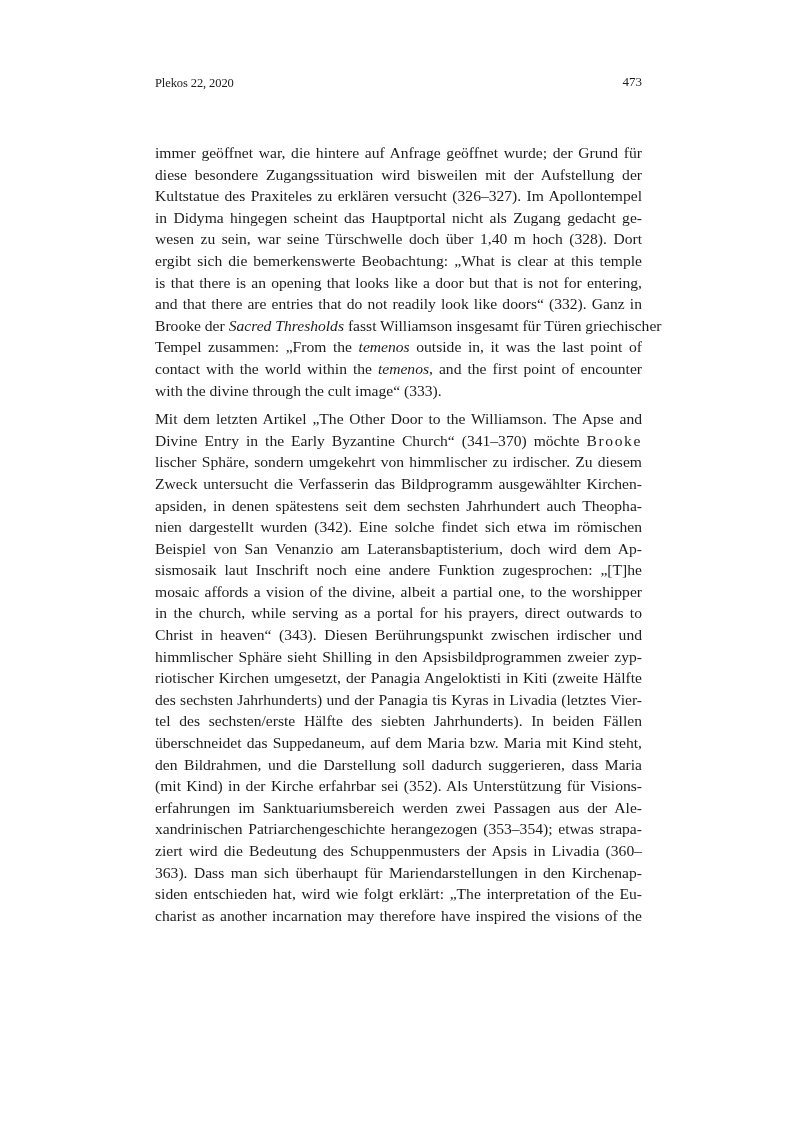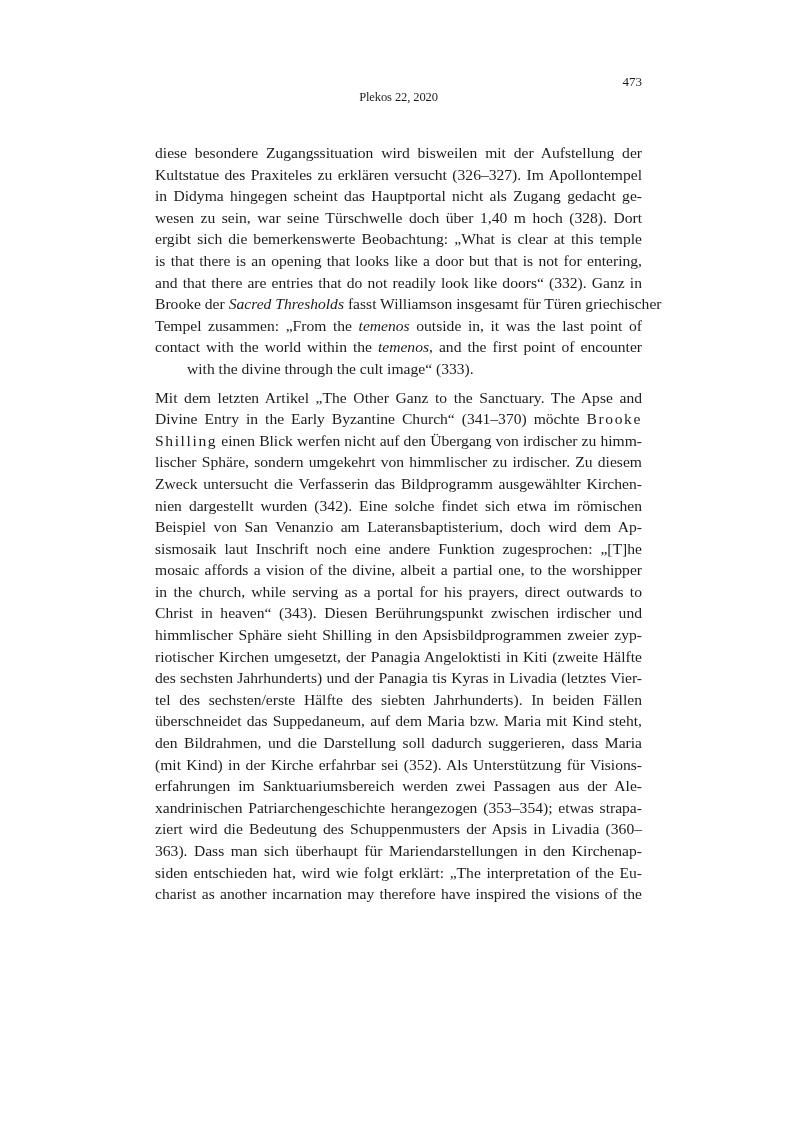--- a/index.html
+++ b/index.html
@@ -20,22 +20,21 @@
       top: 74px;
       left: 155px;
       width: 487px;
       height: 20px;
       font-size: 12.5px;
     }
     .running-title {
       position: absolute;
       left: 0;
       right: 0;
-      text-align: center;
-      top: 16px;
+      top: 2px;
       letter-spacing: -0.1px;
     }
     .page-number {
       position: absolute;
       right: 0;
       top: 0;
       font-size: 13px;
     }
     .body-text {
       position: absolute;
@@ -47,21 +46,20 @@
     }
     .line {
       display: block;
       white-space: nowrap;
       text-align: justify;
       text-align-last: justify;
       height: 21.6px;
     }
     .line.last {
       text-align-last: left;
-      margin-left: 32px;
     }
     .para-gap {
       height: 7px;
     }
     .spaced {
       letter-spacing: 1.6px;
     }
     em {
       font-style: italic;
     }
@@ -69,41 +67,42 @@
 </head>
 <body>
 
 <div class="running-head">
   <span class="running-title">Plekos 22, 2020</span>
   <span class="page-number">473</span>
 </div>
 
 <div class="body-text">
   <div>
+    <span class="line">immer geöffnet war, die hintere auf Anfrage geöffnet wurde; der Grund für</span>
     <span class="line">diese besondere Zugangssituation wird bisweilen mit der Aufstellung der</span>
     <span class="line">Kultstatue des Praxiteles zu erklären versucht (326–327). Im Apollontempel</span>
     <span class="line">in Didyma hingegen scheint das Hauptportal nicht als Zugang gedacht ge-</span>
     <span class="line">wesen zu sein, war seine Türschwelle doch über 1,40 m hoch (328). Dort</span>
     <span class="line">ergibt sich die bemerkenswerte Beobachtung: „What is clear at this temple</span>
     <span class="line">is that there is an opening that looks like a door but that is not for entering,</span>
     <span class="line">and that there are entries that do not readily look like doors“ (332). Ganz in</span>
     <span class="line"><span>Brooke der </span><em>Sacred Thresholds</em><span> fasst Williamson insgesamt für Türen griechischer</span></span>
     <span class="line"><span>Tempel zusammen: „From the </span><em>temenos</em><span> outside in, it was the last point of</span></span>
     <span class="line"><span>contact with the world within the </span><em>temenos</em><span>, and the first point of encounter</span></span>
     <span class="line last">with the divine through the cult image“ (333).</span>
   </div>
 
   <div class="para-gap"></div>
 
   <div>
-    <span class="line">Mit dem letzten Artikel „The Other Ganz to the Sanctuary. The Apse and</span>
+    <span class="line">Mit dem letzten Artikel „The Other Door to the Williamson. The Apse and</span>
     <span class="line"><span>Divine Entry in the Early Byzantine Church“ (341–370) möchte </span><span class="spaced">Brooke</span></span>
-    <span class="line"><span class="spaced">Shilling</span><span> einen Blick werfen nicht auf den Übergang von irdischer zu himm-</span></span>
     <span class="line">lischer Sphäre, sondern umgekehrt von himmlischer zu irdischer. Zu diesem</span>
     <span class="line">Zweck untersucht die Verfasserin das Bildprogramm ausgewählter Kirchen-</span>
+    <span class="line">apsiden, in denen spätestens seit dem sechsten Jahrhundert auch Theopha-</span>
     <span class="line">nien dargestellt wurden (342). Eine solche findet sich etwa im römischen</span>
     <span class="line">Beispiel von San Venanzio am Lateransbaptisterium, doch wird dem Ap-</span>
     <span class="line">sismosaik laut Inschrift noch eine andere Funktion zugesprochen: „[T]he</span>
     <span class="line">mosaic affords a vision of the divine, albeit a partial one, to the worshipper</span>
     <span class="line">in the church, while serving as a portal for his prayers, direct outwards to</span>
     <span class="line">Christ in heaven“ (343). Diesen Berührungspunkt zwischen irdischer und</span>
     <span class="line">himmlischer Sphäre sieht Shilling in den Apsisbildprogrammen zweier zyp-</span>
     <span class="line">riotischer Kirchen umgesetzt, der Panagia Angeloktisti in Kiti (zweite Hälfte</span>
     <span class="line">des sechsten Jahrhunderts) und der Panagia tis Kyras in Livadia (letztes Vier-</span>
     <span class="line">tel des sechsten/erste Hälfte des siebten Jahrhunderts). In beiden Fällen</span>

